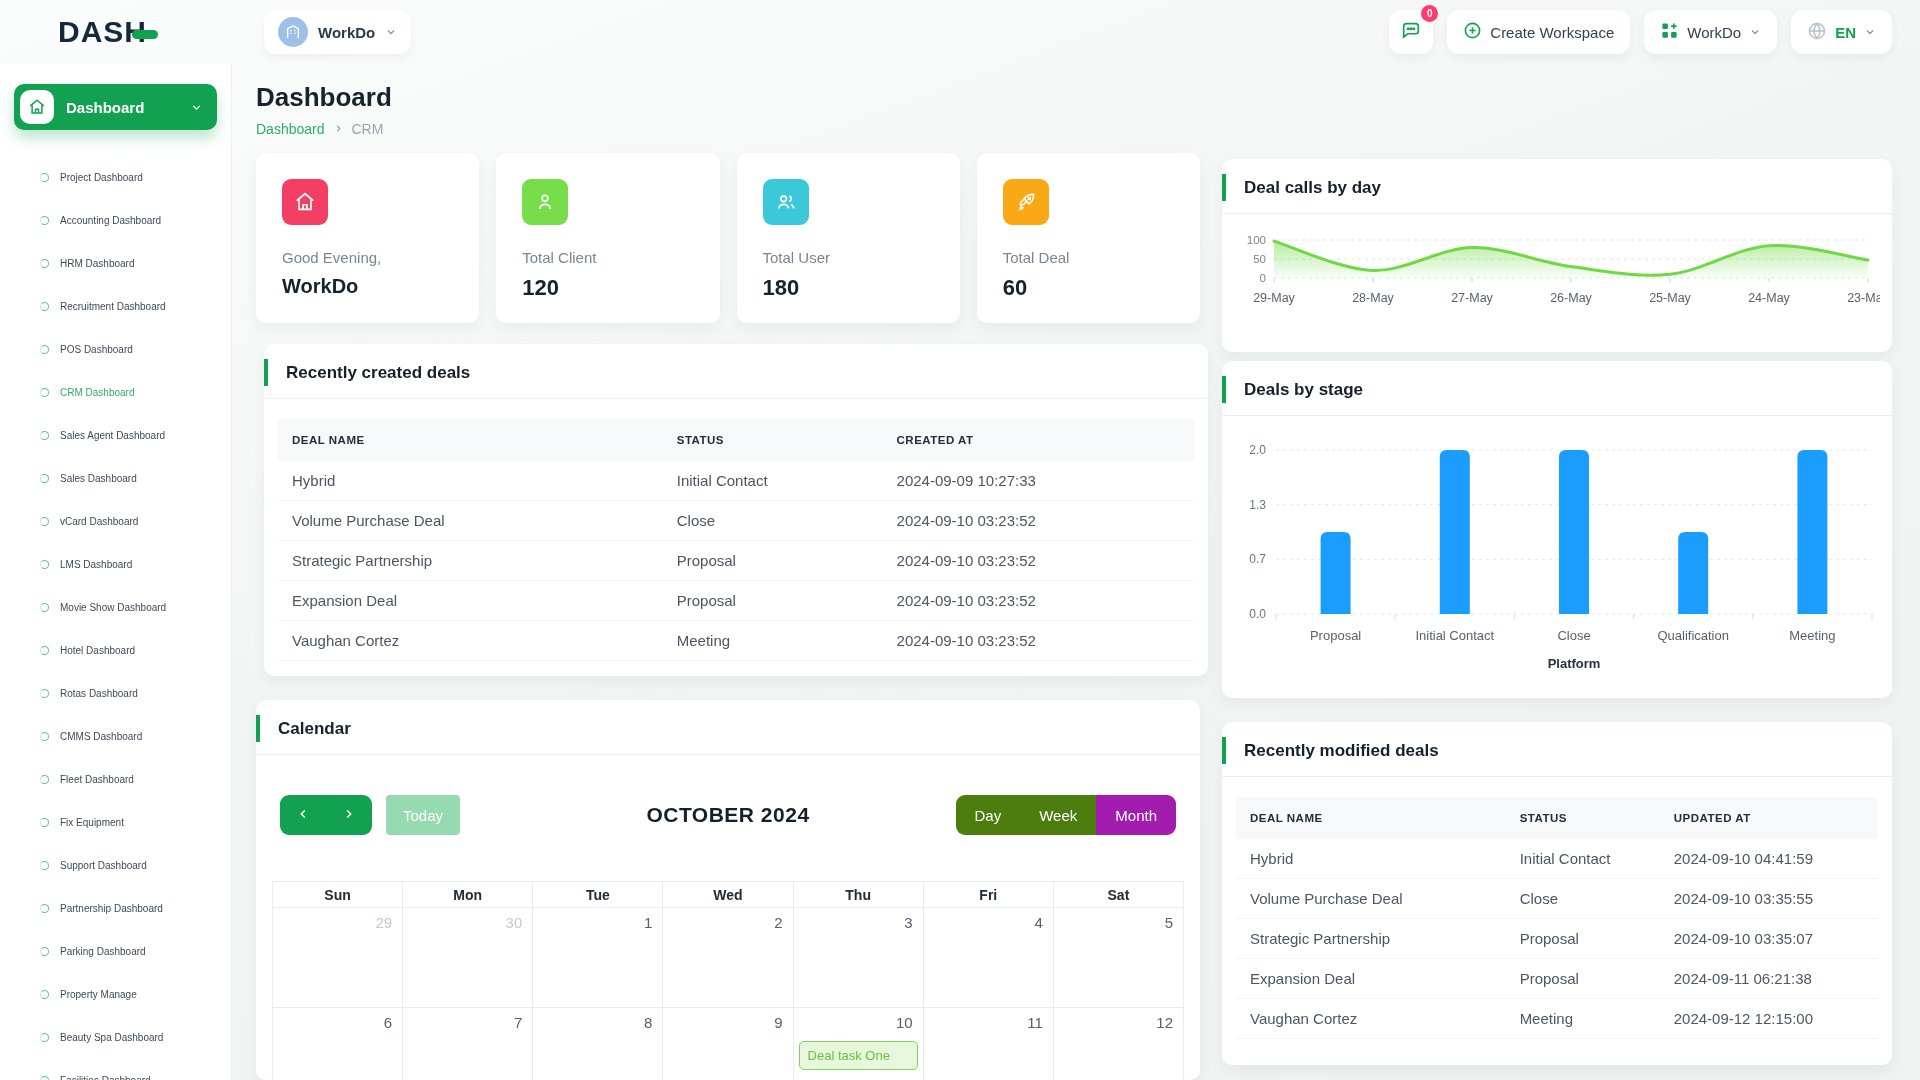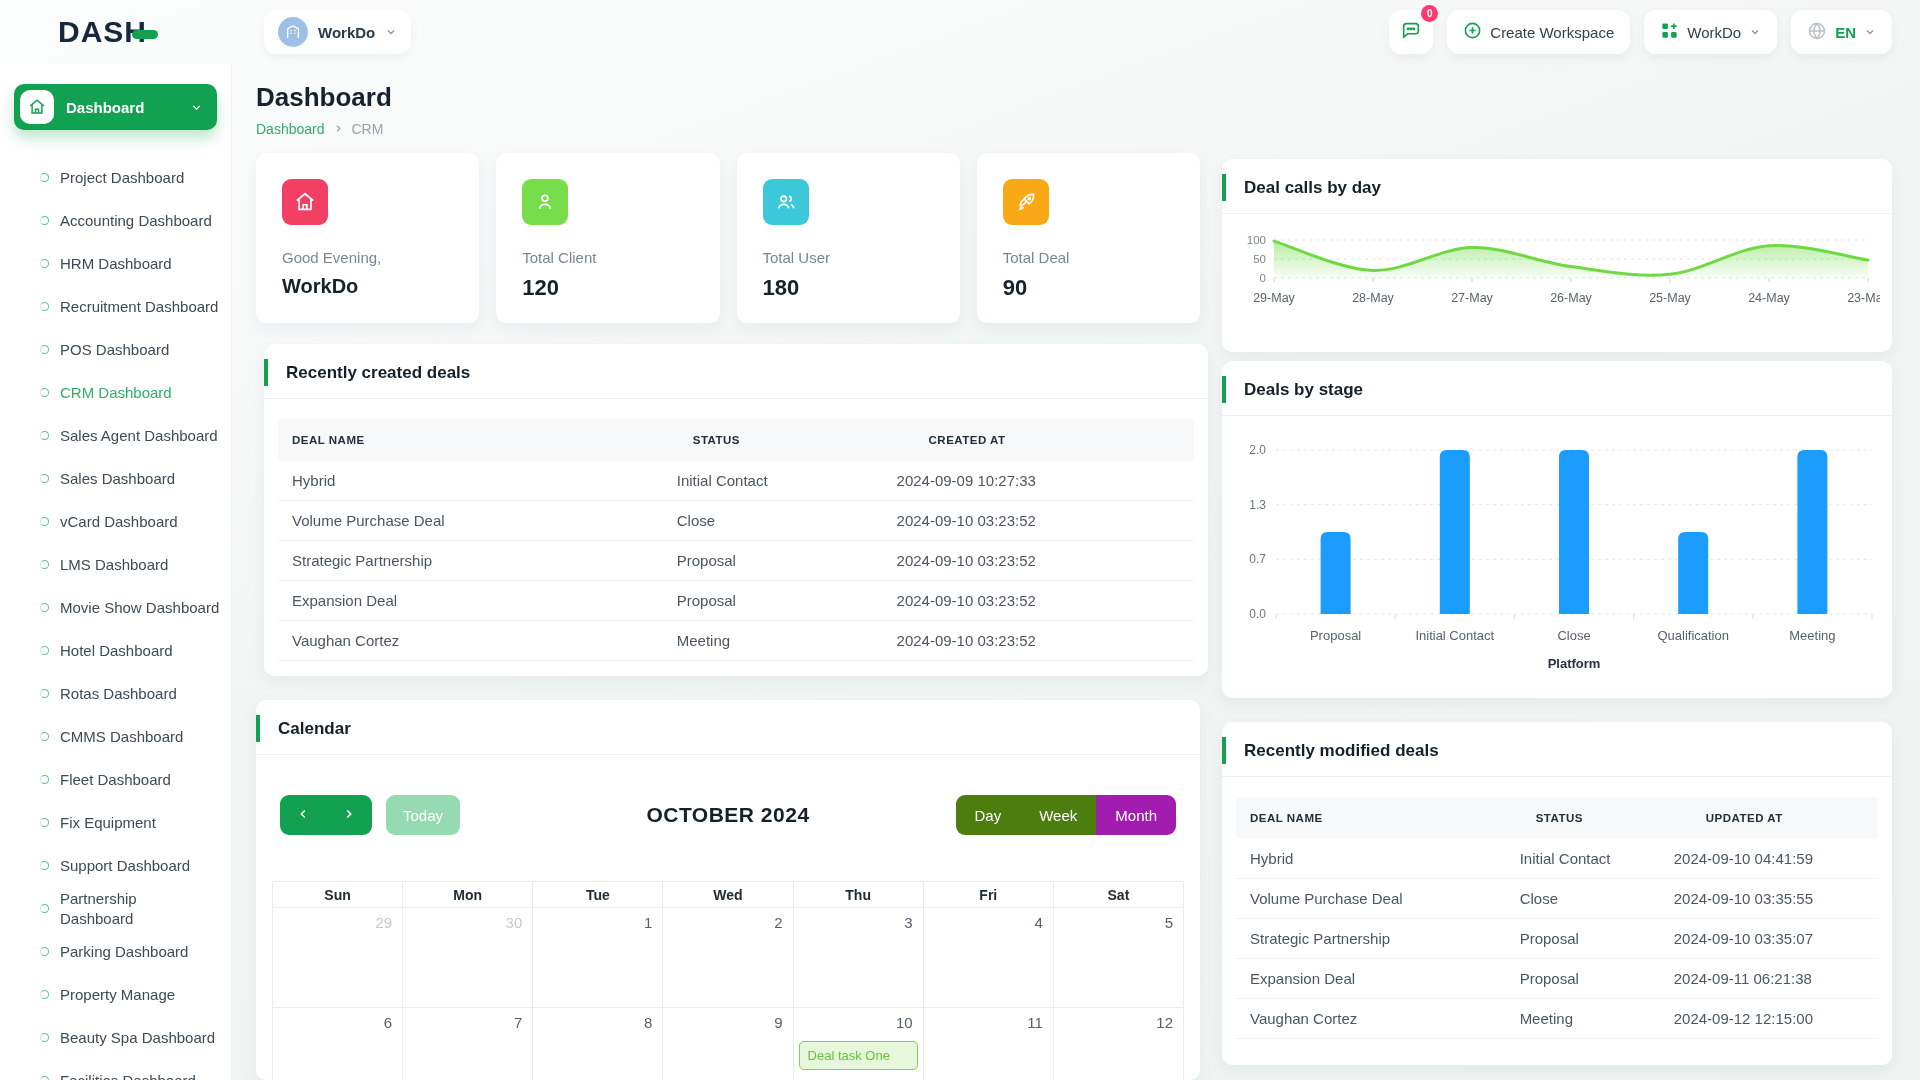--- a/index.html
+++ b/index.html
@@ -30,21 +30,21 @@
 
   
   .sidebar { position:absolute; top:64px; left:0; bottom:0; width:232px; background:#fff;
              border-right:1px solid #eef1f0; padding-top:20px; overflow:hidden; }
   .side-active { margin:0 14px; height:46px; background:#12a150; border-radius:10px; display:flex; align-items:center;
                  color:#fff; font-size:15px; font-weight:700; box-shadow:0 8px 14px rgba(18,161,80,.28); cursor:pointer; }
   .side-active-icon { width:34px; height:34px; background:#fff; border-radius:10px; margin-left:6px; margin-right:12px;
                       display:flex; align-items:center; justify-content:center; }
   .side-active .chev-w { margin-left:auto; margin-right:14px; }
   #side-list { margin-top:26px; display:flex; flex-direction:column; }
-  .side-item { display:flex; align-items:center; padding:0 0 0 40px; min-height:43px; font-size:15px; color:#3e4a56; cursor:pointer; }
+  .side-item { display:flex; align-items:center; padding:0 0 0 40px; min-height:43px; font-size:10px; color:#3e4a56; cursor:pointer; }
   .side-item .dot { flex:0 0 9px; width:9px; height:9px; border:1.5px solid #56c78a; border-left-color:#c9ead7; border-radius:50%; margin-right:11px; }
   .side-item .lbl { line-height:1.3; }
   .side-item.two .lbl { max-width:104px; }
   .side-item.on { color:#2fae68; }
 
   
   .page-head { position:absolute; left:256px; top:82px; }
   .page-head h1 { font-size:26px; font-weight:700; color:#17222e; }
   .crumbs { display:flex; align-items:center; gap:8px; margin-top:8px; font-size:14px; }
   .crumbs a { color:#2fae68; text-decoration:none; cursor:pointer; }
@@ -66,31 +66,31 @@
   .created-card  { left:264px;  top:344px; width:944px; height:332px; }
   .calendar-card { left:256px;  top:700px; width:944px; height:380px; }
   .area-card     { left:1222px; top:159px; width:670px; height:193px; }
   .bar-card      { left:1222px; top:361px; width:670px; height:337px; }
   .modified-card { left:1222px; top:722px; width:670px; height:343px; }
 
   
   .tbl { margin:20px 14px 0 14px; }
   .trow { display:grid; grid-template-columns:42% 24% 34%; align-items:center; }
   .thead-row { background:#f6f8fa; height:42px; border-radius:4px; font-size:11.5px; font-weight:700;
-               letter-spacing:.5px; color:#222e3a;gap:16px; }
+               letter-spacing:.5px; color:#222e3a; }
   .trow span { padding-left:14px; }
   .tbody-row { height:40px; font-size:15px; color:#4c5663; border-bottom:1px solid #f0f2f4; cursor:pointer; }
   .tbody-row:last-child { border-bottom:1px solid #f0f2f4; }
 
   
   .cal-toolbar { position:relative; margin:40px 24px 0 24px; height:40px; display:flex; align-items:center; }
   .nav-group { display:flex; border-radius:9px; overflow:hidden; }
   .nav-group button { width:46px; height:40px; border:none; background:#12a150; color:#fff; display:flex;
                       align-items:center; justify-content:center; cursor:pointer; }
-  .today-btn { margin-left:14px; height:40px; padding:0 17px; border:none; border-radius:9px; background:#95dab0;
+  .today-btn { margin-left:14px; height:40px; padding:0 17px; border:none; border-radius:4px; background:#95dab0;
                color:#fff; font-size:15px; font-family:inherit; cursor:pointer; }
   .cal-title { position:absolute; left:50%; transform:translateX(-50%); font-size:21px; font-weight:700;
                letter-spacing:.5px; color:#16202b; }
   .view-group { margin-left:auto; display:flex; border-radius:9px; overflow:hidden; }
   .view-group button { height:40px; padding:0 19px; border:none; background:#4d7c0f; color:#fff; font-size:15px;
                        font-family:inherit; cursor:pointer; }
   .view-group button.on { background:#a21caf; }
 
   .cal-grid { margin:46px 16px 0 16px; border-top:1px solid #e9ecef; border-left:1px solid #e9ecef;
               display:grid; grid-template-columns:repeat(7,1fr); }
@@ -344,21 +344,21 @@
       <div class="stat-card">
         <div class="stat-icon" style="background:#f9a916">
           <svg width="22" height="22" viewBox="0 0 24 24" fill="none" stroke="#fff" stroke-width="1.7" stroke-linecap="round" stroke-linejoin="round">
             <path d="M12.7 11.3L9.3 14.7l-3.6.9.9-3.6 3.4-3.4"></path>
             <path d="M10 8.6C12.6 4.9 16 3.5 20.3 3.7c.2 4.3-1.2 7.7-4.9 10.3L12.7 11.3 10 8.6z"></path>
             <circle cx="15.7" cy="8.3" r="1.2"></circle>
             <path d="M7.3 16.7c-1.2.8-1.8 2-2 3.5 1.5-.2 2.7-.8 3.5-2"></path>
           </svg>
         </div>
         <div class="stat-label">Total Deal</div>
-        <div class="stat-value">90</div>
+        <div class="stat-value">60</div>
       </div>
     </section>
 
   <section class="card created-card">
     <header class="card-head">
       <h2>Recently created deals</h2>
     </header>
     <div class="tbl">
       <div class="trow thead-row" id="created-head">
           <span>DEAL NAME</span>

